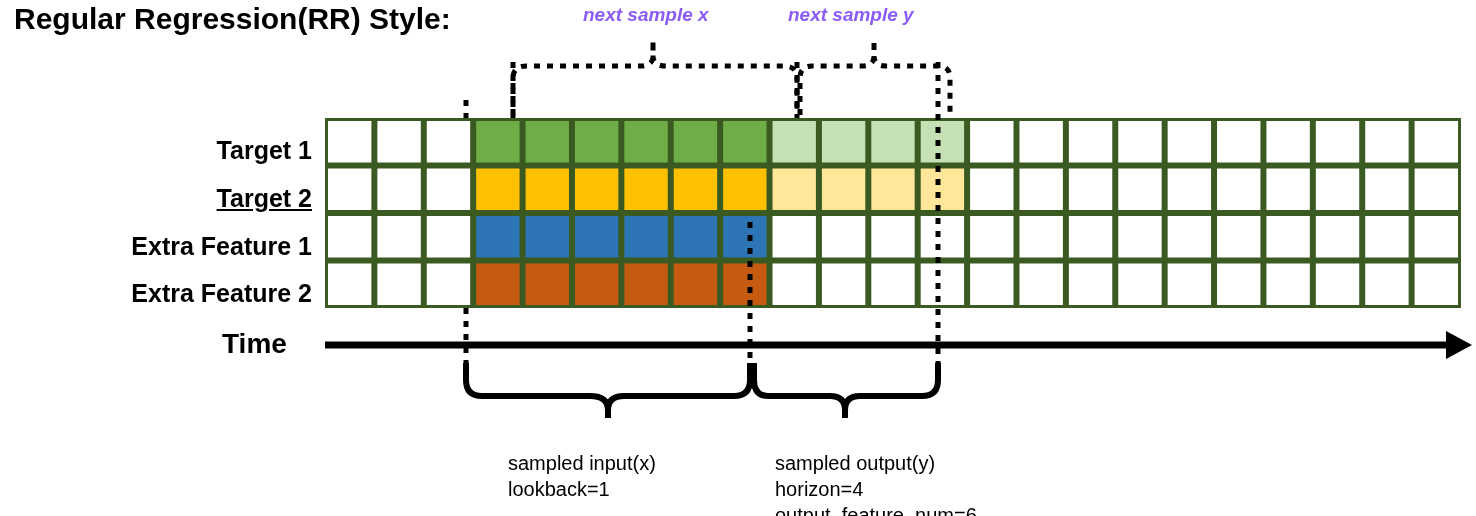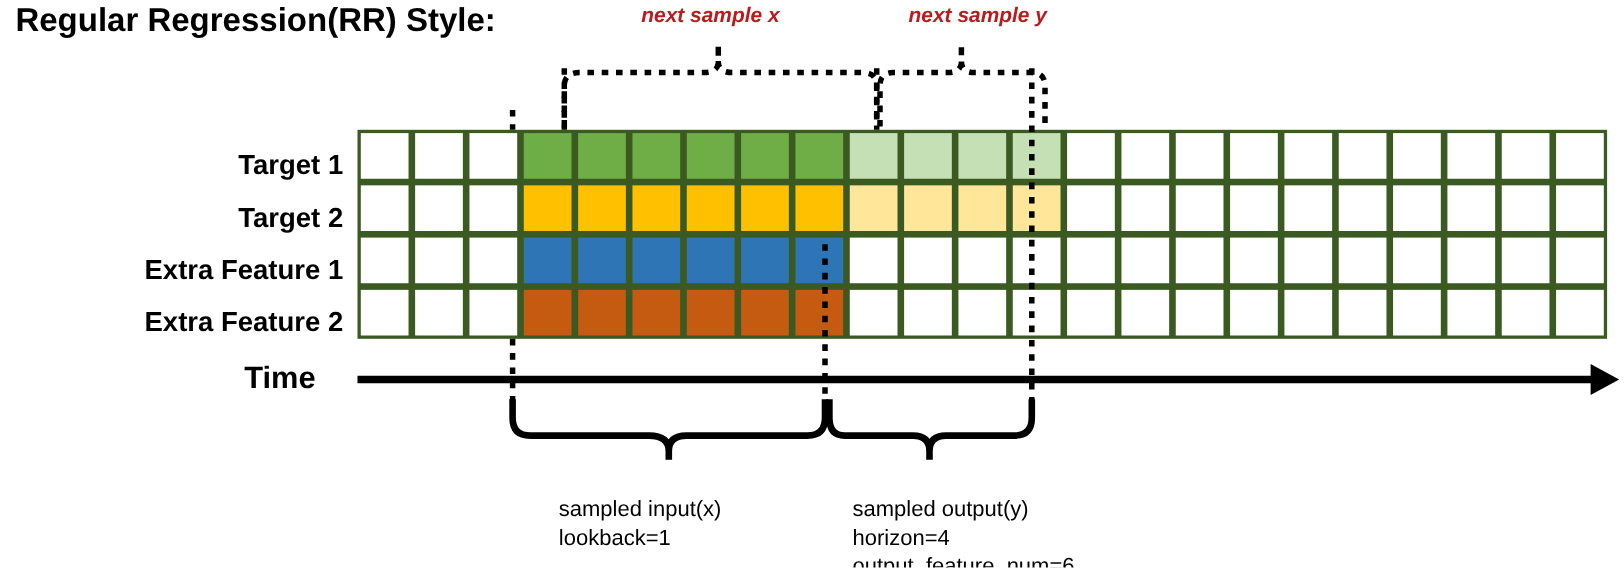--- a/index.html
+++ b/index.html
@@ -23,21 +23,21 @@
     line-height:1;
   }
   .labels-col{position:absolute;left:0;top:10px;width:312px;height:516px;}
 
   #time-label{
     position:absolute;left:222px;top:328px;
     font-size:28px;font-weight:700;color:#000;
   }
 
   .brace-lbl{
-    position:absolute;font-size:19px;font-style:italic;font-weight:600;color:#b91c1c;
+    position:absolute;font-size:19px;font-style:italic;font-weight:600;color:#8b5cf6;
     white-space:nowrap;
   }
 
   .bottom-txt{
     position:absolute;font-size:20px;color:#000;white-space:nowrap;
     line-height:26px;
     margin-top:28px;
   }
   .bottom-txt div{display:block;}
 
@@ -45,29 +45,29 @@
 </style>
 </head>
 <body>
 
 <div class="stage">
 
   <div id="title">Regular Regression(RR) Style:</div>
 
   <div class="labels-col">
     <div class="row-label" style="top:128px;">Target 1</div>
-    <div class="row-label" style="top:176px;">Target 2</div>
+    <div class="row-label" style="top:176px;text-decoration:underline;">Target 2</div>
     <div class="row-label" style="top:224px;text-align:right;">Extra Feature 1</div>
     <div class="row-label" style="top:271px;">Extra Feature 2</div>
   </div>
 
   <div id="time-label">Time</div>
 
   <div class="brace-lbl" style="left:583px;top:4px;">next sample x</div>
-  <div class="brace-lbl" style="left:826px;top:4px;">next sample y</div>
+  <div class="brace-lbl" style="left:788px;top:4px;">next sample y</div>
 
   <div class="bottom-txt" style="left:508px;top:422px;">
     <div>sampled input(x)</div>
     <div>lookback=1</div>
   </div>
   <div class="bottom-txt" style="left:775px;top:422px;">
     <div>sampled output(y)</div>
     <div>horizon=4</div>
     <div>output_feature_num=6</div>
   </div>

